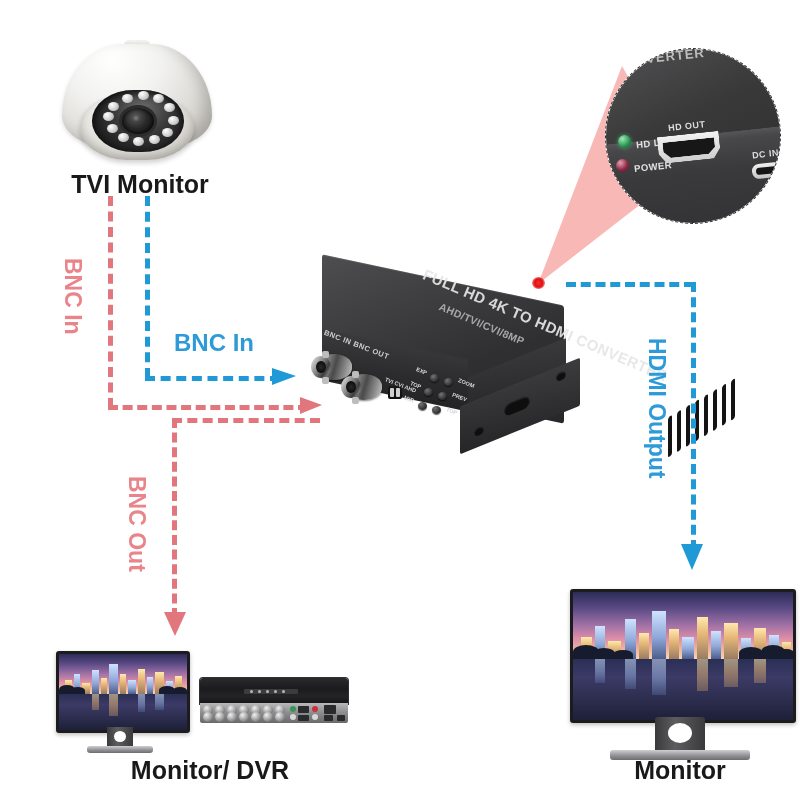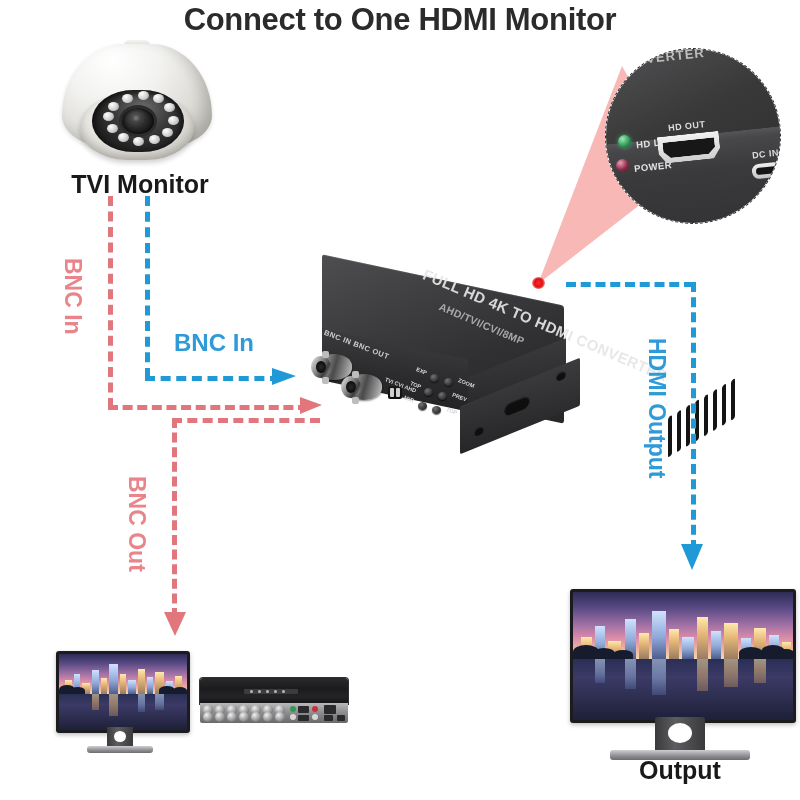--- a/index.html
+++ b/index.html
@@ -220,21 +220,20 @@
   .vlabel{
     position:absolute;transform-origin:0 0;transform:rotate(90deg);
     white-space:nowrap;font-weight:bold;
   }
 </style>
 </head>
 <body>
 
 <div class="stage">
 
-  <div class="abs blacklabel" id="page-title">Connect to One HDMI Monitor</div>
 
   <div class="abs cam-wrap">
     <div class="cam-notch"></div>
     <div class="cam-base"></div>
     <div class="cam-lip"></div>
     <div class="cam-dome">
       <div class="cam-lens"></div>
       <div class="cam-led" style="left:16px;top:12px"></div>
       <div class="cam-led" style="left:30px;top:4px"></div>
       <div class="cam-led" style="left:46px;top:1px"></div>
@@ -423,20 +422,21 @@
       <div class="dvr-rca" style="left:90px;top:11px;background:#d8d8d8"></div>
       <div class="dvr-rca" style="left:112px;top:3px;background:#c8303a"></div>
       <div class="dvr-rca" style="left:112px;top:11px;background:#d8d8d8"></div>
       <div class="dvr-port" style="left:98px;top:3px;width:11px;height:7px"></div>
       <div class="dvr-port" style="left:98px;top:12px;width:11px;height:6px"></div>
       <div class="dvr-port" style="left:124px;top:2px;width:12px;height:9px"></div>
       <div class="dvr-port" style="left:124px;top:12px;width:9px;height:6px"></div>
       <div class="dvr-port" style="left:137px;top:12px;width:8px;height:6px"></div>
     </div>
   </div>
+  <div class="abs blacklabel" style="left:60px;top:756px;width:300px;text-align:center;font-size:25px;">Monitor/ DVR</div>
 
   <div class="mon-frame" style="left:570px;top:589px;width:220px;height:128px;">
     <div class="screen" style="width:220px;height:128px;">
       <div class="sky"></div>
       <div class="water"></div>
       <div class="bldg lit" style="left:8px;width:11px;height:22px"></div>
       <div class="bldg cool" style="left:22px;width:10px;height:33px"></div>
       <div class="bldg lit" style="left:35px;width:13px;height:18px"></div>
       <div class="bldg cool" style="left:52px;width:11px;height:40px"></div>
       <div class="bldg lit" style="left:66px;width:10px;height:26px"></div>
@@ -460,15 +460,15 @@
       <div class="refl bldg lit" style="left:124px;width:11px;height:32px;top:52%"></div>
       <div class="refl bldg cool" style="left:52px;width:11px;height:30px;top:52%"></div>
       <div class="refl bldg lit" style="left:151px;width:14px;height:28px;top:52%"></div>
       <div class="refl bldg cool" style="left:22px;width:10px;height:24px;top:52%"></div>
       <div class="refl bldg lit" style="left:181px;width:12px;height:24px;top:52%"></div>
     </div>
   </div>
   <div class="mon-neck" style="left:655px;top:717px;width:50px;height:36px;border-radius:3px;"></div>
   <div class="mon-neck-hole" style="left:668px;top:723px;width:24px;height:20px;"></div>
   <div class="mon-foot" style="left:610px;top:750px;width:140px;height:10px;"></div>
-  <div class="abs blacklabel" style="left:580px;top:756px;width:200px;text-align:center;font-size:25px;">Output</div>
+  <div class="abs blacklabel" style="left:580px;top:756px;width:200px;text-align:center;font-size:25px;">Monitor</div>
 
 </div>
 
 </body></html>

